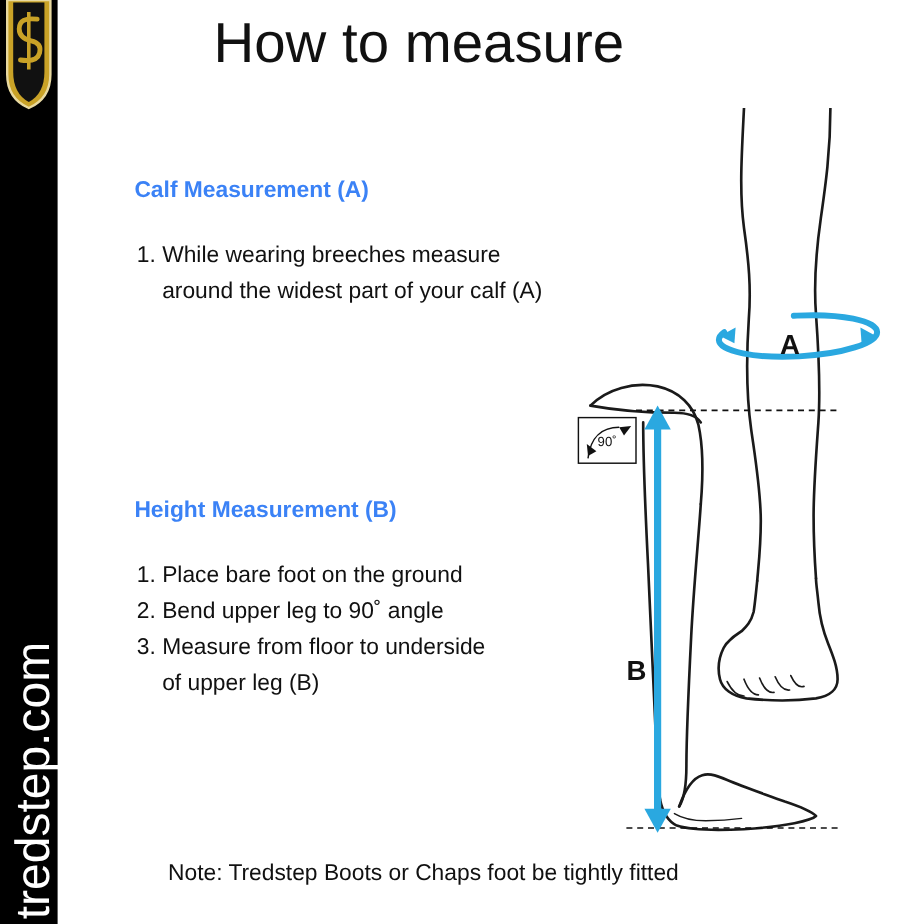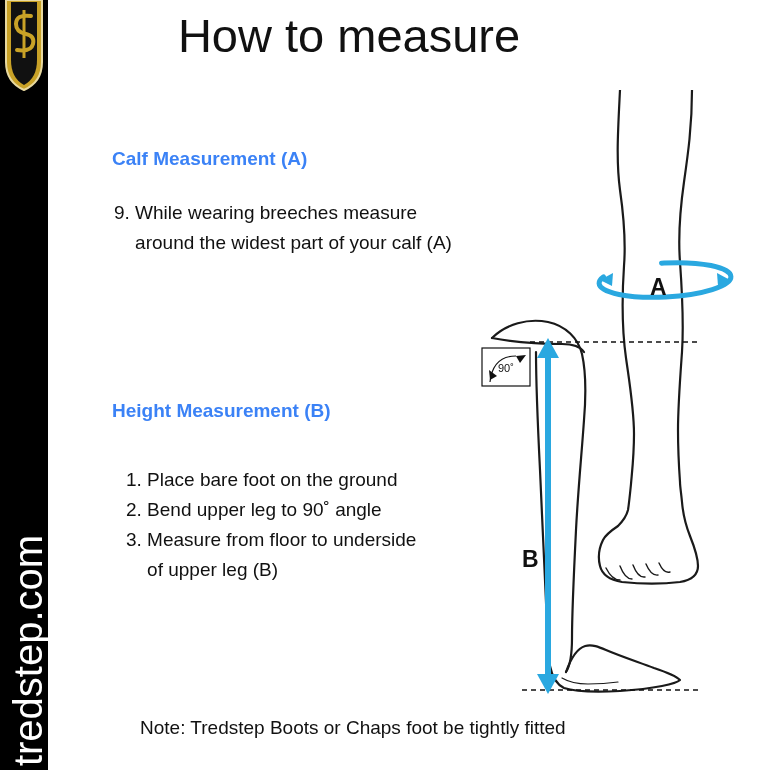--- a/index.html
+++ b/index.html
@@ -60,31 +60,31 @@
   }
 
   
   .sec-head {
     position: absolute;
     font-size: 19px;
     font-weight: bold;
     color: #3b82f6;
   }
   .calf-head { left: 112px; top: 148px; }
-  .height-head { left: 112px; top: 400px; }
+  .height-head { left: 112px; top: 415px; }
 
   .body-text {
     position: absolute;
     font-size: 19px;
     line-height: 30px;
     color: #111111;
     white-space: pre;
   }
   .calf-body { left: 114px; top: 198px; }
-  .height-body { left: 126px; top: 465px; }
+  .height-body { left: 114px; top: 465px; }
 
   .note {
     position: absolute;
     left: 140px;
     top: 717px;
     font-size: 19px;
     color: #111111;
   }
 
   
@@ -113,21 +113,21 @@
     <path d="M9 2 L35 2 L35 60 Q35 78 22 85 Q9 78 9 60 Z" fill="#111111"></path>
     <path d="M29 16 Q14 14 14 24 Q14 32 24 34 Q33 36 31 44 Q29 52 15 50" fill="none" stroke="#c9a227" stroke-width="4" stroke-linecap="round"></path>
     <path d="M22 10 L22 58" stroke="#c9a227" stroke-width="3"></path>
   </svg>
   <div class="brand-url">tredstep.com</div>
 </div>
 
 <div class="title">How to measure</div>
 
 <div class="sec-head calf-head">Calf Measurement (A)</div>
-<div class="body-text calf-body">9. While wearing breeches measure
+<div class="body-text calf-body">1. While wearing breeches measure
     around the widest part of your calf (A)</div>
 
 <div class="sec-head height-head">Height Measurement (B)</div>
 <div class="body-text height-body">1. Place bare foot on the ground
 2. Bend upper leg to 90˚ angle
 3. Measure from floor to underside
     of upper leg (B)</div>
 
 <svg class="illus" viewBox="0 0 340 630">
   <g fill="none" stroke="#1a1a1a" stroke-width="2.2" stroke-linecap="round" stroke-linejoin="round">

